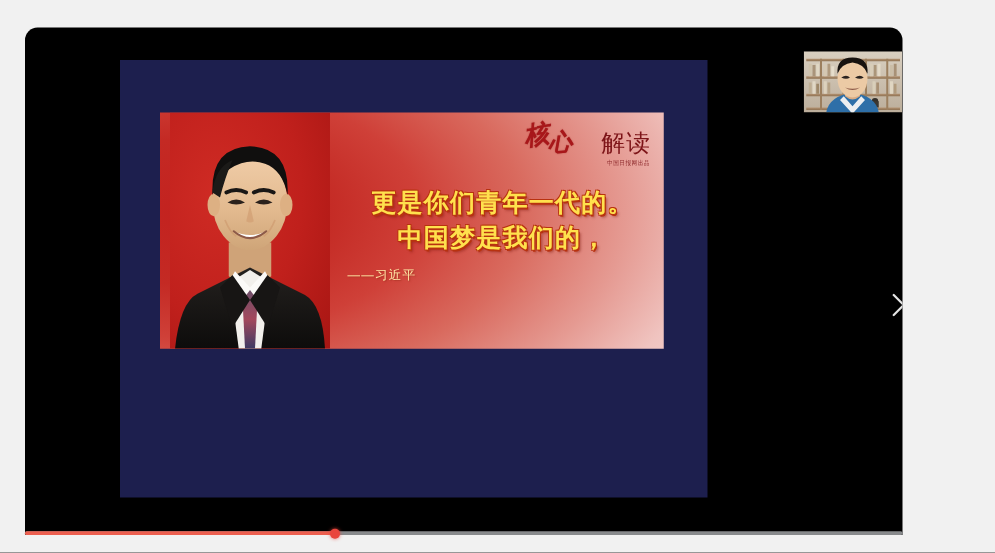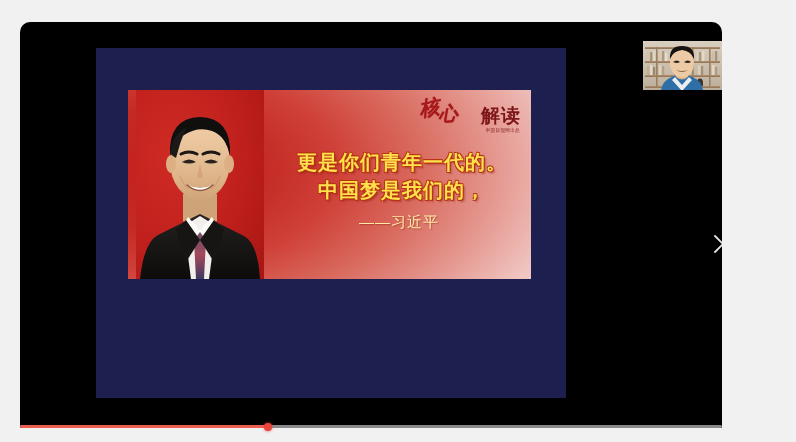--- a/index.html
+++ b/index.html
@@ -93,21 +93,21 @@
     display: inline-block;
     transform: translateY(9px) rotate(6deg);
     font-size: 19px;
   }
   .logo-main {
     position: absolute;
     right: 0px;
     top: 10px;
     font-family: "DejaVu Serif", serif;
     font-size: 19px;
-    font-weight: bold;
+    font-weight: normal;
     color: #7d1418;
     letter-spacing: 1px;
     line-height: 1;
   }
   .logo-sub {
     position: absolute;
     right: 1px;
     top: 31px;
     font-family: "DejaVu Sans", sans-serif;
     font-size: 4.5px;
@@ -137,23 +137,23 @@
     text-shadow:
       1px 1px 0 #b8320f,
       -0.7px 0.7px 0 #b8320f,
       0.7px -0.7px 0 #b8320f,
       -0.7px -0.7px 0 #b8320f,
       2px 2px 2px rgba(120,20,10,.45);
   }
   .attribution {
     margin-top: 8px;
     padding-right: 6px;
-    text-align: center;
+    text-align: left;
     font-family: Liberation Sans, sans-serif;
-    font-size: 15px;
+    font-size: 10px;
     color: #ffe9a6;
     letter-spacing: 1px;
     white-space: nowrap;
     text-shadow: 1px 1px 1px rgba(140,40,20,.5);
   }
 
   
   .webcam {
     position: absolute;
     left: 623px;

